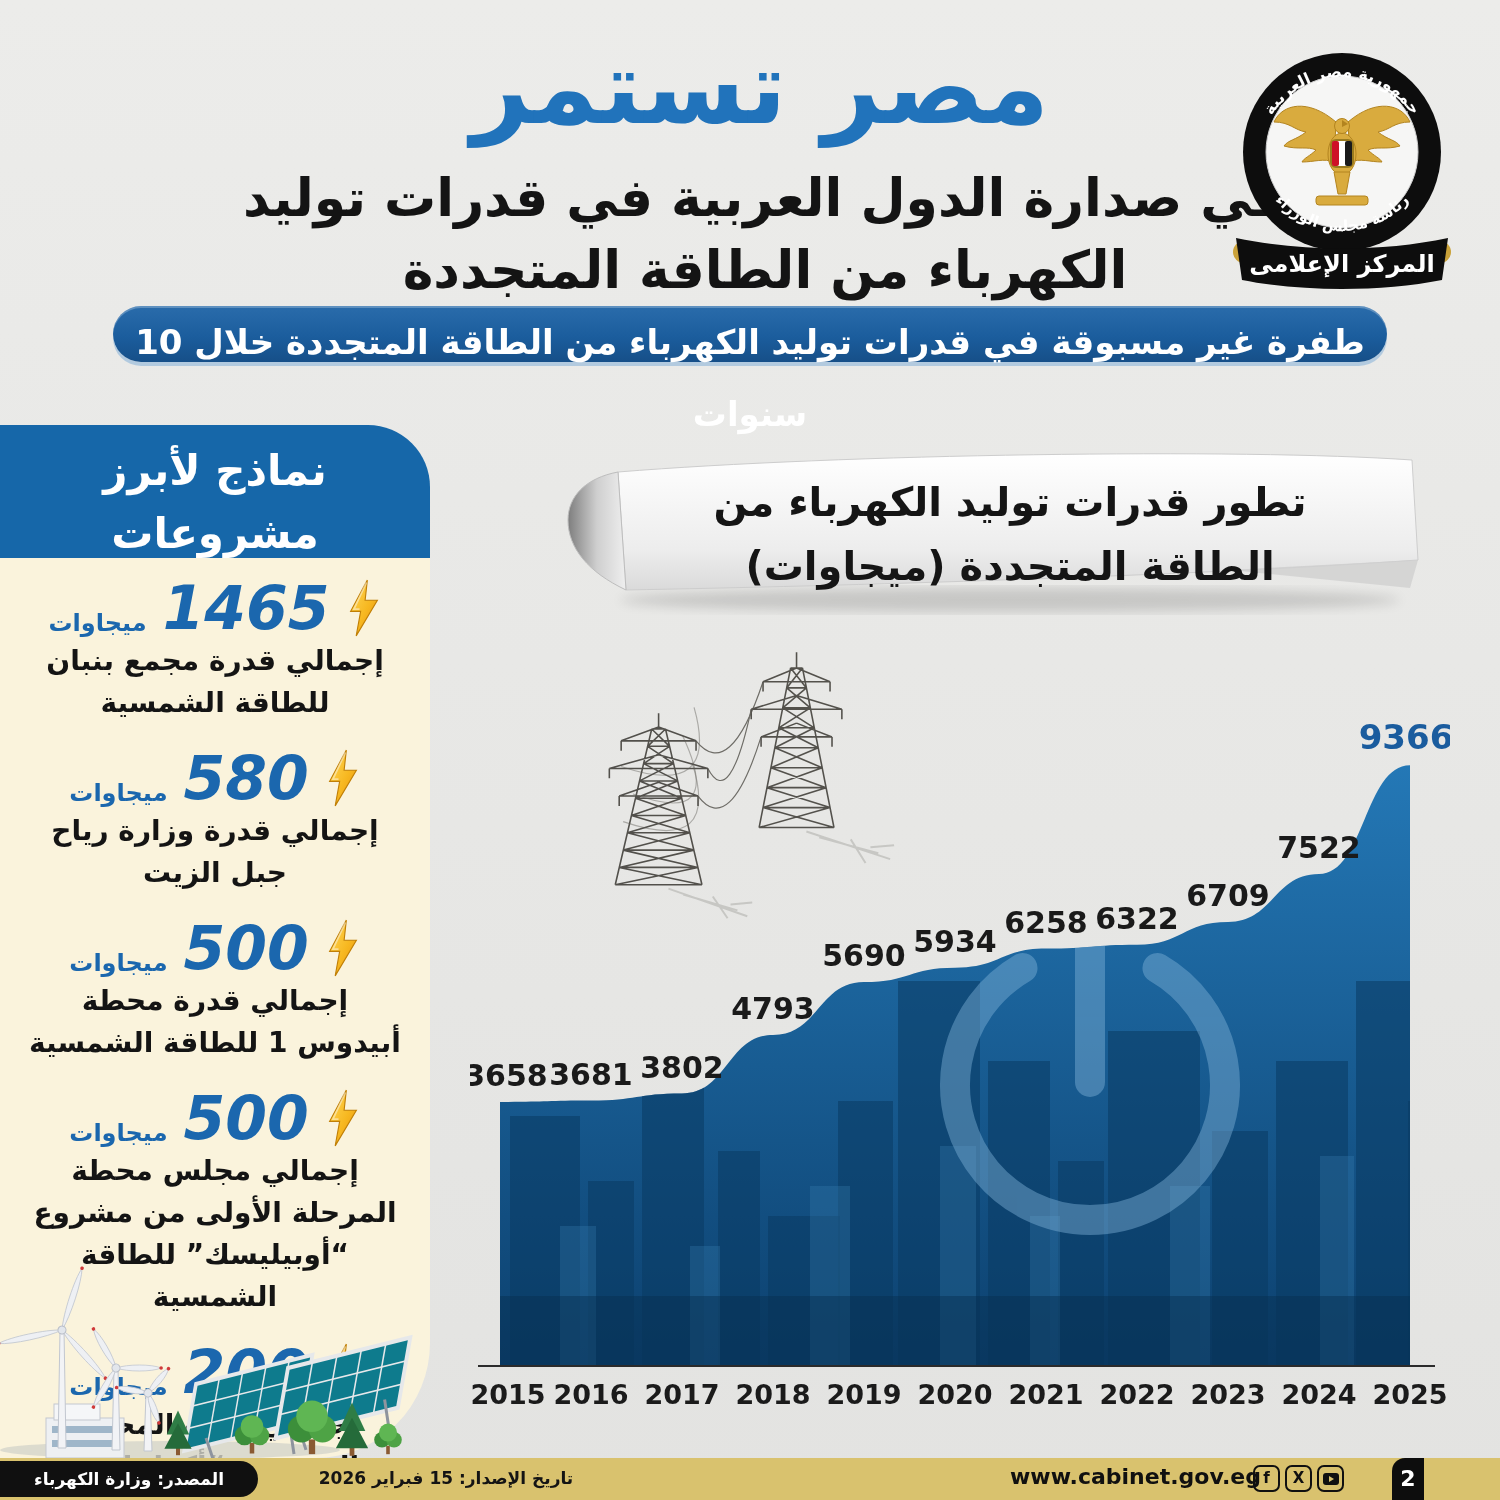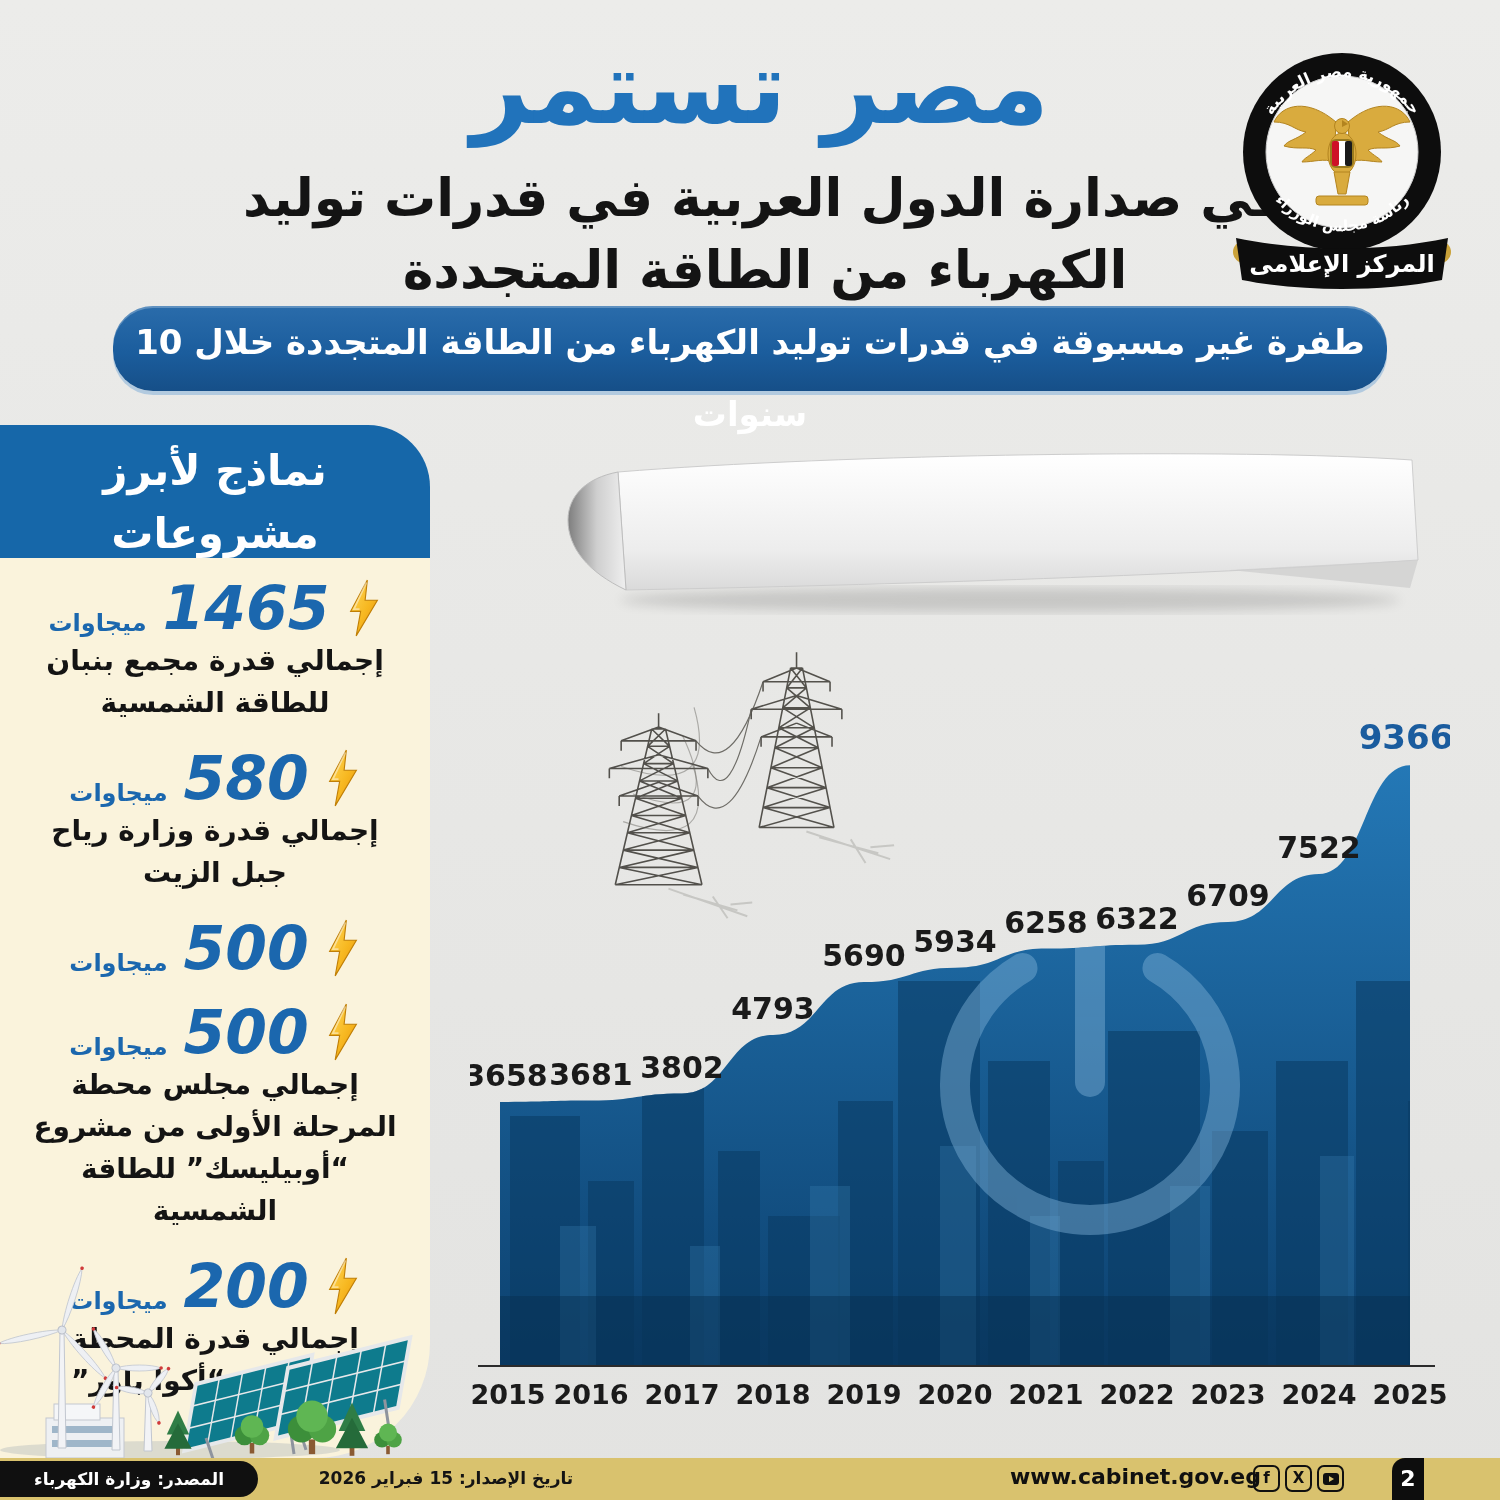--- a/index.html
+++ b/index.html
@@ -5,21 +5,21 @@
   html,body{margin:0;padding:0;}
   body{font-family:"DejaVu Sans",sans-serif;background:#dfdfdd;}
   #canvas{position:relative;width:1500px;height:1500px;overflow:hidden;
           background:linear-gradient(180deg,#ececea 0%,#e7e7e5 55%,#e3e3e1 100%);}
   .abs{position:absolute;}
   
   .main-title{top:28px;left:0;width:1520px;text-align:center;
     font-size:102px;font-weight:800;color:#2173bb;letter-spacing:-2px;direction:rtl;}
   .sub1{top:168px;left:0;width:1530px;text-align:center;font-size:52px;font-weight:800;color:#141414;direction:rtl;}
   .sub2{top:240px;left:0;width:1530px;text-align:center;font-size:52px;font-weight:800;color:#141414;direction:rtl;}
-  .badge{top:306px;left:113px;width:1274px;height:85px;border-radius:40px;
+  .badge{top:306px;left:113px;width:1274px;height:56px;border-radius:40px;
     background:linear-gradient(180deg,#2a6cab 0%,#1b5d9d 55%,#164f88 100%);
     box-shadow:0 4px 0 rgba(175,200,222,.95), inset 0 2px 0 rgba(255,255,255,.25);
     color:#fff;font-size:34px;font-weight:800;text-align:center;line-height:72px;direction:rtl;}
   
   .side-head{top:425px;left:0;width:430px;height:155px;background:#1667a9;
     border-radius:0 62px 0 0;color:#fff;text-align:center;direction:rtl;
     font-size:42px;font-weight:800;line-height:1.5;padding-top:14px;box-sizing:border-box;}
   .side-panel{top:558px;left:0;width:430px;height:900px;background:#faf3dc;
     border-radius:0 0 115px 0;}
   .item{margin:0 0 24px 0;}
@@ -135,20 +135,21 @@
         <div class="item-desc">إجمالي قدرة وزارة رياح جبل الزيت</div>
       </div>
       <div class="item">
         <div class="item-row">
           <svg class="bolt">
             <use href="#boltSym"></use>
           </svg>
           <span class="item-val">500</span>
           <span class="item-unit">ميجاوات</span>
         </div>
+        <div class="item-desc">إجمالي قدرة محطة أبيدوس 1 للطاقة الشمسية</div>
       </div>
       <div class="item">
         <div class="item-row">
           <svg class="bolt">
             <use href="#boltSym"></use>
           </svg>
           <span class="item-val">500</span>
           <span class="item-unit">ميجاوات</span>
         </div>
         <div class="item-desc">إجمالي مجلس محطة المرحلة الأولى من مشروع “أوبيليسك” للطاقة الشمسية</div>
@@ -296,20 +297,24 @@
         </linearGradient>
         <filter id="blur6">
             <feGaussianBlur stdDeviation="6"></feGaussianBlur>
           </filter>
       </defs>
       <ellipse cx="470" cy="158" rx="390" ry="12" fill="#000" opacity="0.14" filter="url(#blur6)"></ellipse>
       <path d="M78,30 C300,12 700,6 872,18 L878,118 C650,134 300,144 86,148 Z" fill="url(#ribGrad)" stroke="#cdcdcd"></path>
       <path d="M78,30 C46,36 28,54 28,78 C28,106 48,130 86,148 Z" fill="url(#curlGrad)" stroke="#bdbdbd"></path>
       <path d="M690,128 L878,118 L870,146 Z" fill="#cfcfcf" opacity="0.8"></path>
     </svg>
+  </div>
+  <div class="abs ribbon-text">
+    <div>تطور قدرات توليد الكهرباء من</div>
+    <div>الطاقة المتجددة (ميجاوات)</div>
   </div>
 
   <div class="abs noptr" style="top:628px;left:565px;">
     <svg id="pylons" width="335" height="340" viewBox="0 0 340 340">
         <g stroke="#46443f" stroke-width="1.6" fill="none" opacity="0.92">
           <path d="M51,258 L88,100 M139,258 L102,100 M95,84 L95,100 M88,100 L102,100 M88,100 L106.11111111111111,117.55555555555556 M102,100 L83.88888888888889,117.55555555555556 M83.88888888888889,117.55555555555556 L106.11111111111111,117.55555555555556 M83.88888888888889,117.55555555555556 L110.22222222222223,135.11111111111111 M106.11111111111111,117.55555555555556 L79.77777777777777,135.11111111111111 M79.77777777777777,135.11111111111111 L110.22222222222223,135.11111111111111 M79.77777777777777,135.11111111111111 L114.33333333333334,152.66666666666666 M110.22222222222223,135.11111111111111 L75.66666666666666,152.66666666666666 M75.66666666666666,152.66666666666666 L114.33333333333334,152.66666666666666 M75.66666666666666,152.66666666666666 L118.44444444444444,170.22222222222223 M114.33333333333334,152.66666666666666 L71.55555555555556,170.22222222222223 M71.55555555555556,170.22222222222223 L118.44444444444444,170.22222222222223 M71.55555555555556,170.22222222222223 L122.55555555555556,187.77777777777777 M118.44444444444444,170.22222222222223 L67.44444444444444,187.77777777777777 M67.44444444444444,187.77777777777777 L122.55555555555556,187.77777777777777 M67.44444444444444,187.77777777777777 L126.66666666666667,205.33333333333331 M122.55555555555556,187.77777777777777 L63.33333333333333,205.33333333333331 M63.33333333333333,205.33333333333331 L126.66666666666667,205.33333333333331 M63.33333333333333,205.33333333333331 L130.77777777777777,222.88888888888889 M126.66666666666667,205.33333333333331 L59.22222222222222,222.88888888888889 M59.22222222222222,222.88888888888889 L130.77777777777777,222.88888888888889 M59.22222222222222,222.88888888888889 L134.88888888888889,240.44444444444446 M130.77777777777777,222.88888888888889 L55.111111111111114,240.44444444444446 M55.111111111111114,240.44444444444446 L134.88888888888889,240.44444444444446 M55.111111111111114,240.44444444444446 L139,258 M134.88888888888889,240.44444444444446 L51,258 M51,258 L139,258 M57,112 L133,112 M57,112 L57,122 M133,112 L133,122 M57,112 L95,98 M133,112 L95,98 M45,140 L145,140 M45,140 L45,150 M145,140 L145,150 M45,140 L95,126 M145,140 L95,126 M55,168 L135,168 M55,168 L55,178 M135,168 L135,178 M55,168 L95,154 M135,168 L95,154"></path>
           <path d="M197,200 L229,38 M273,200 L241,38 M235,22 L235,38 M229,38 L241,38 M229,38 L245,58.25 M241,38 L225,58.25 M225,58.25 L245,58.25 M225,58.25 L249,78.5 M245,58.25 L221,78.5 M221,78.5 L249,78.5 M221,78.5 L253,98.75 M249,78.5 L217,98.75 M217,98.75 L253,98.75 M217,98.75 L257,119 M253,98.75 L213,119 M213,119 L257,119 M213,119 L261,139.25 M257,119 L209,139.25 M209,139.25 L261,139.25 M209,139.25 L265,159.5 M261,139.25 L205,159.5 M205,159.5 L265,159.5 M205,159.5 L269,179.75 M265,159.5 L201,179.75 M201,179.75 L269,179.75 M201,179.75 L273,200 M269,179.75 L197,200 M197,200 L273,200 M201,52 L269,52 M201,52 L201,62 M269,52 L269,62 M201,52 L235,38 M269,52 L235,38 M189,80 L281,80 M189,80 L189,90 M281,80 L281,90 M189,80 L235,66 M281,80 L235,66 M199,108 L271,108 M199,108 L199,118 M271,108 L271,118 M199,108 L235,94 M271,108 L235,94"></path>
         </g>
         <g stroke="#5a5852" stroke-width="1.2" fill="none" opacity="0.85">
           <path d="M133,112 Q167,154 201,52"></path>

